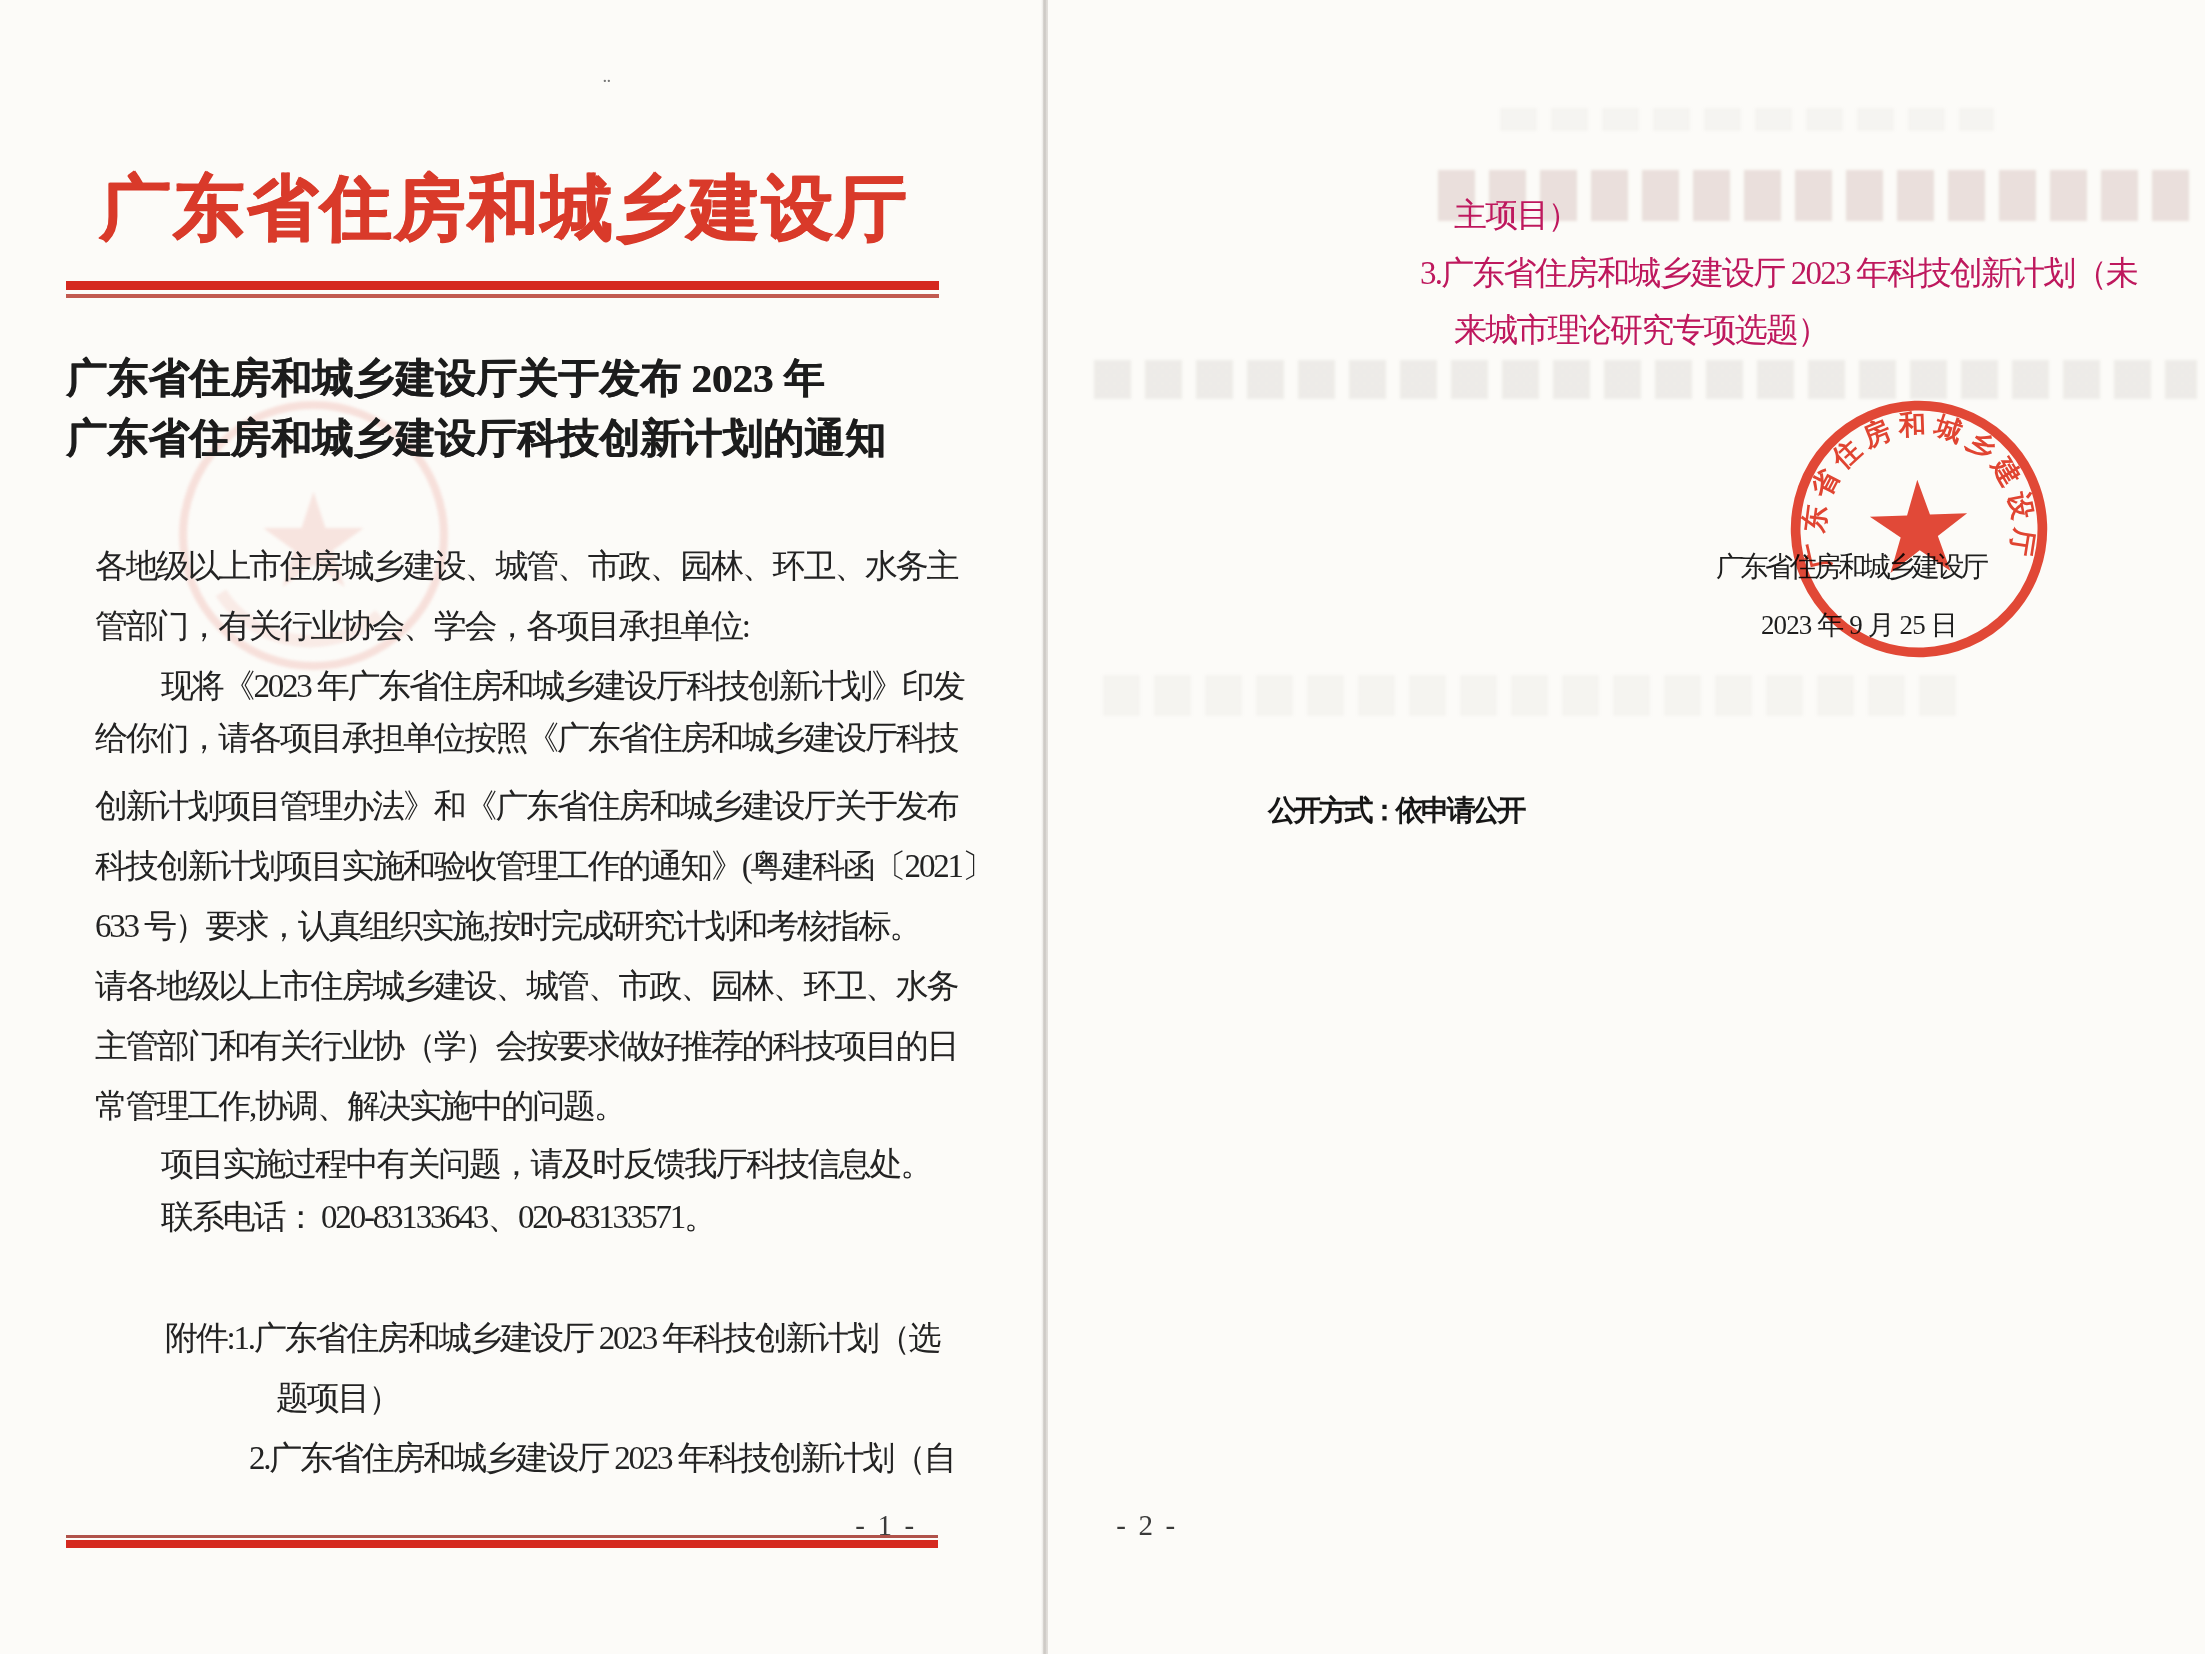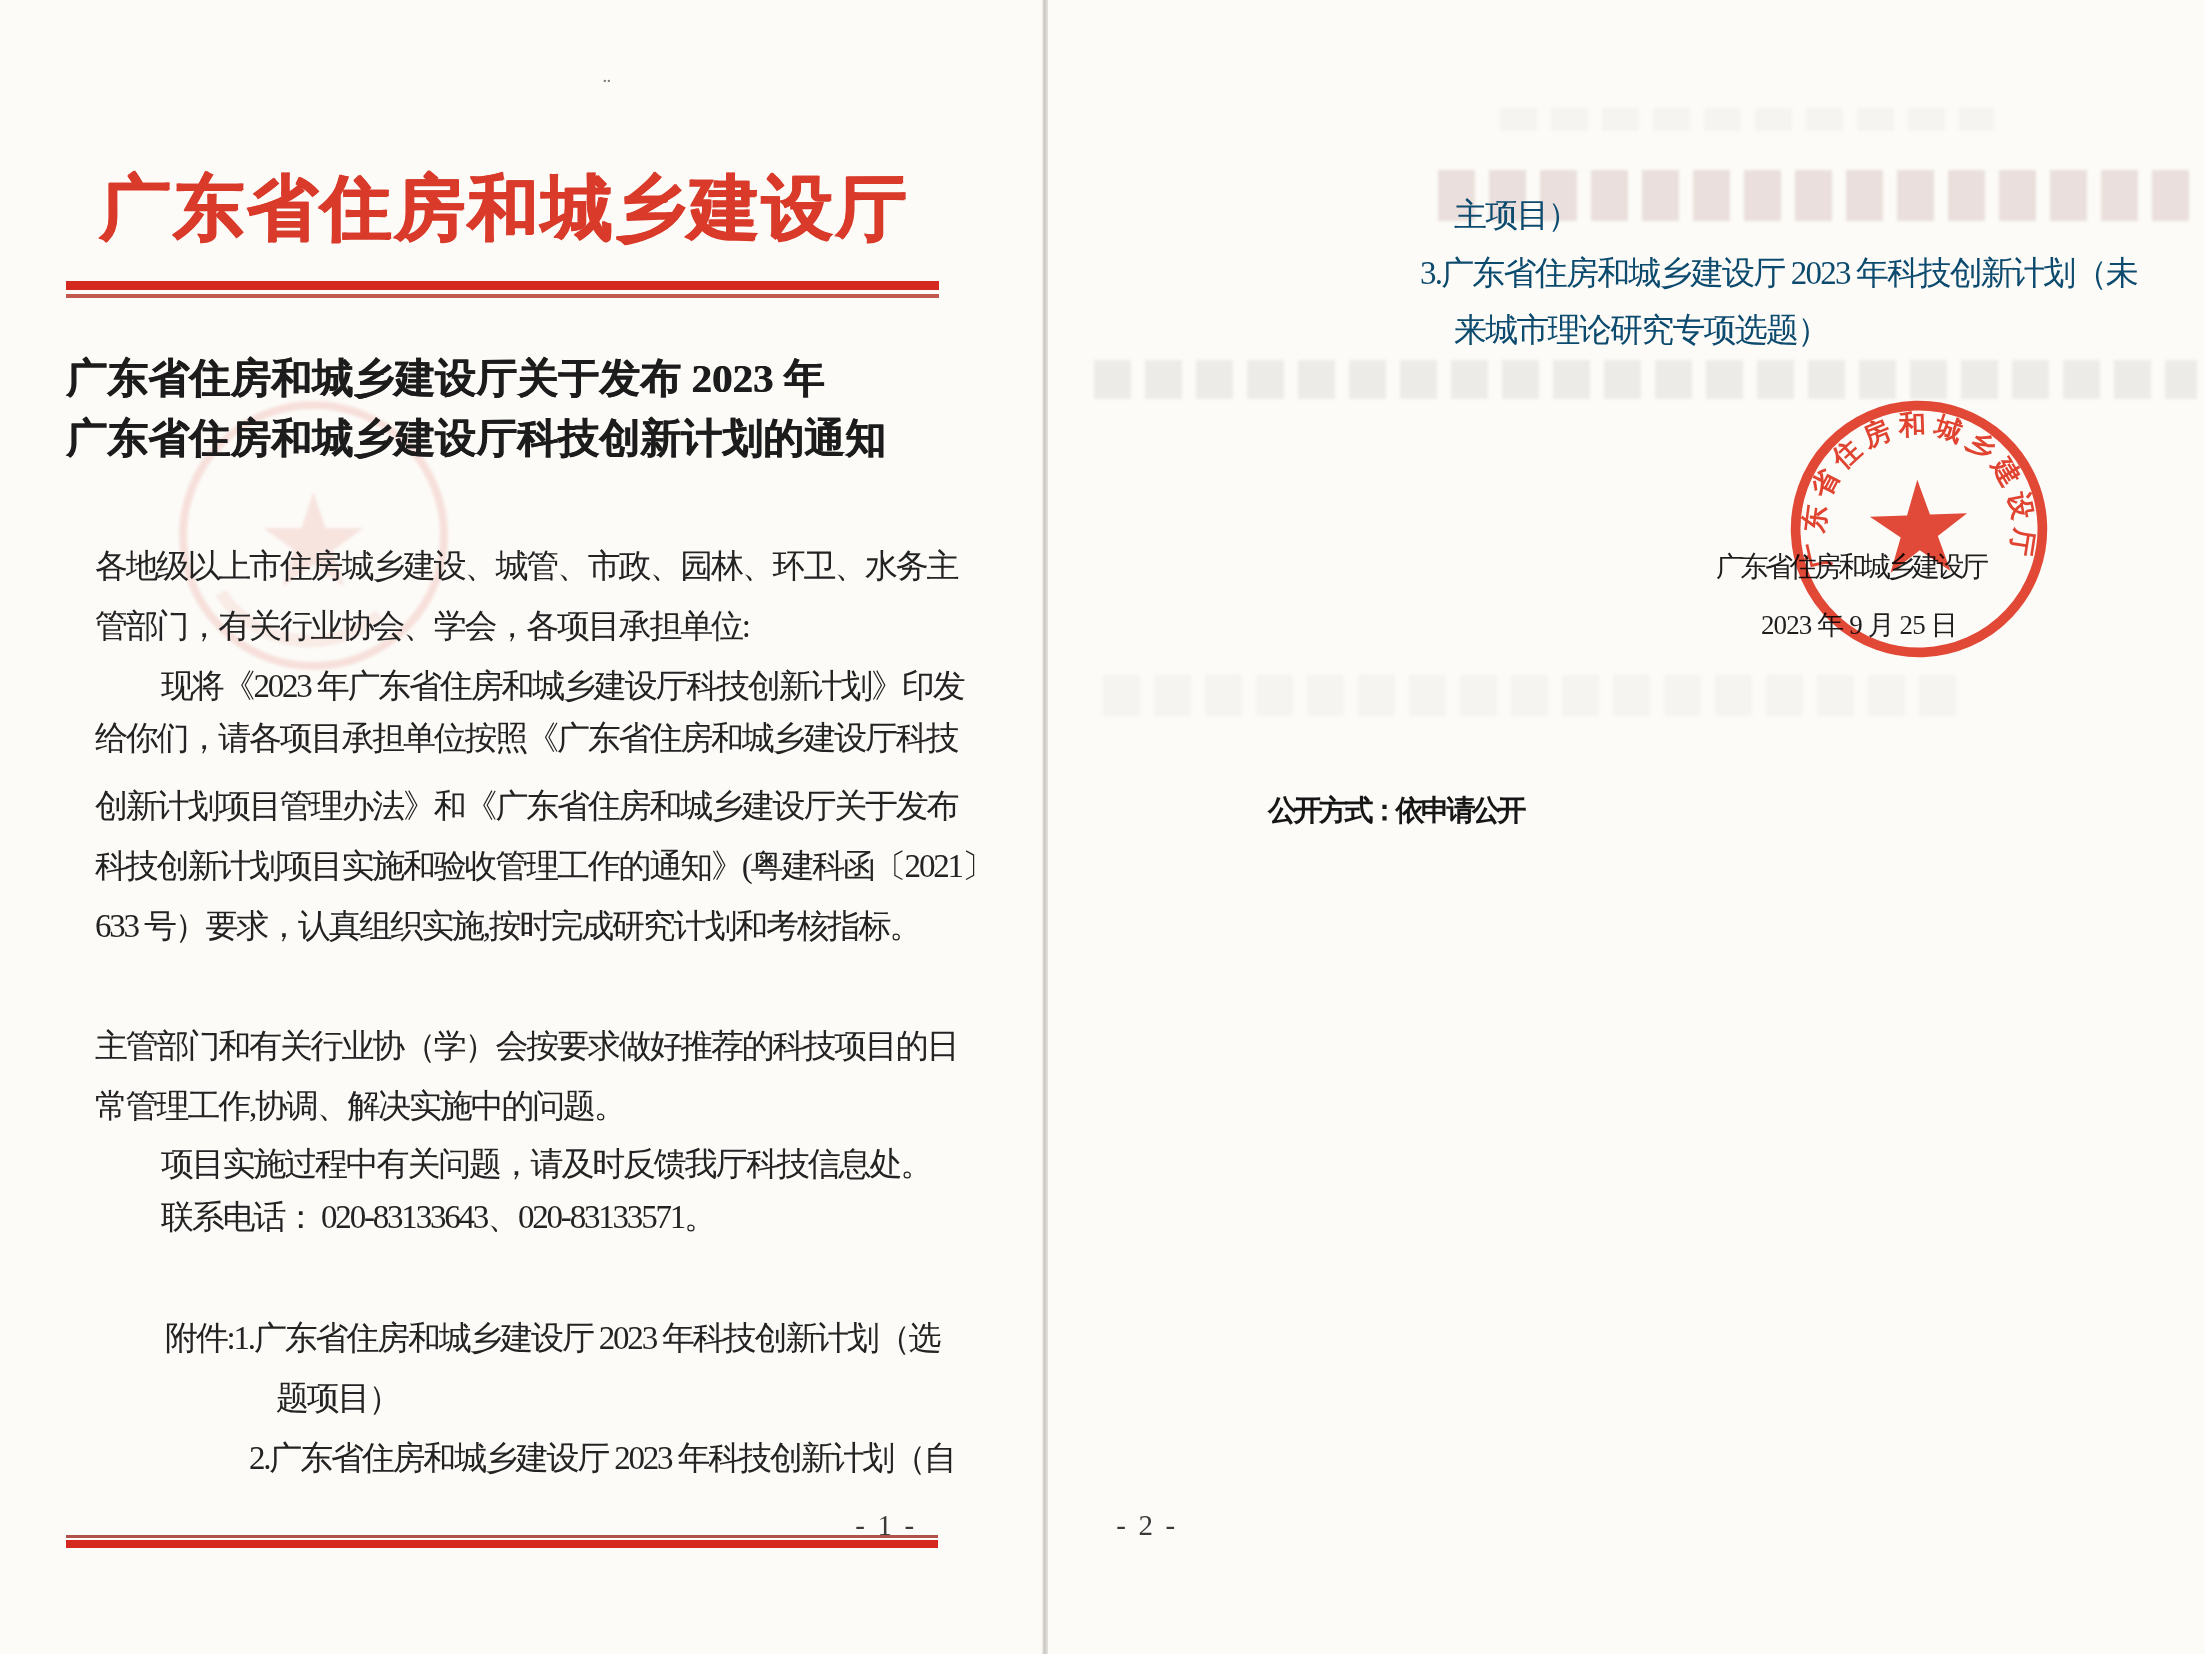--- a/index.html
+++ b/index.html
@@ -33,21 +33,21 @@
   
   .ghost-seal{position:absolute;left:168px;top:390px;opacity:.55;filter:blur(1.4px);}
   
   .bleed{position:absolute;filter:blur(1.8px);
          background:repeating-linear-gradient(90deg,currentColor 0 37px,transparent 37px 51px);}
   .b1{left:1438px;top:170px;width:759px;height:51px;color:rgba(140,82,72,.16);}
   .b2{left:1094px;top:360px;width:1103px;height:39px;color:rgba(110,100,95,.10);}
   .b3{left:1500px;top:108px;width:494px;height:23px;color:rgba(120,110,105,.05);}
   .b4{left:1103px;top:675px;width:865px;height:41px;color:rgba(120,110,100,.05);}
   
-  .cl{font-size:33px;letter-spacing:-1.8px;color:#0c4a6e;}
+  .cl{font-size:33px;letter-spacing:-1.8px;color:#be185d;}
   .signer{left:1716px;top:548px;font-size:28px;letter-spacing:-3.5px;color:#1e1e1e;}
   .dateline{left:1761px;top:607px;font-size:27px;letter-spacing:-0.9px;color:#1e1e1e;}
   .disclosure{left:1268px;top:791px;font-size:29px;letter-spacing:-3.5px;font-weight:700;
               font-family:"Liberation Sans","DejaVu Sans",sans-serif;color:#161616;}
   .seal{position:absolute;left:1778px;top:388px;mix-blend-mode:multiply;transform:rotate(-2deg);}
 </style>
 </head>
 <body>
 
 <div class="canvas">
@@ -69,20 +69,21 @@
     <div class="abs doc-title t1">广东省住房和城乡建设厅关于发布 2023 年</div>
     <div class="abs doc-title t2">广东省住房和城乡建设厅科技创新计划的通知</div>
 
     <div class="abs bl" style="top:544px;">各地级以上市住房城乡建设、城管、市政、园林、环卫、水务主</div>
     <div class="abs bl" style="top:604px;">管部门，有关行业协会、学会，各项目承担单位:</div>
     <div class="abs bl ind" style="top:664px;">现将《2023 年广东省住房和城乡建设厅科技创新计划》印发</div>
     <div class="abs bl" style="top:684px;margin-top:32px;">给你们，请各项目承担单位按照《广东省住房和城乡建设厅科技</div>
     <div class="abs bl" style="top:784px;">创新计划项目管理办法》和《广东省住房和城乡建设厅关于发布</div>
     <div class="abs bl" style="top:844px;">科技创新计划项目实施和验收管理工作的通知》(粤建科函〔2021〕</div>
     <div class="abs bl" style="top:904px;">633 号）要求，认真组织实施,按时完成研究计划和考核指标。</div>
+    <div class="abs bl" style="top:964px;">请各地级以上市住房城乡建设、城管、市政、园林、环卫、水务</div>
     <div class="abs bl" style="top:1024px;">主管部门和有关行业协（学）会按要求做好推荐的科技项目的日</div>
     <div class="abs bl" style="top:1084px;">常管理工作,协调、解决实施中的问题。</div>
     <div class="abs bl ind" style="top:1142px;">项目实施过程中有关问题，请及时反馈我厅科技信息处。</div>
     <div class="abs bl ind" style="top:1195px;">联系电话： 020-83133643、020-83133571。</div>
 
     <div class="abs bl" style="left:165px;top:1316px;">附件:1.广东省住房和城乡建设厅 2023 年科技创新计划（选</div>
     <div class="abs bl" style="left:276px;top:1376px;">题项目）</div>
     <div class="abs bl" style="left:249px;top:1436px;">2.广东省住房和城乡建设厅 2023 年科技创新计划（自</div>
 
     <div class="abs pageno pn1">- 1 -</div>

